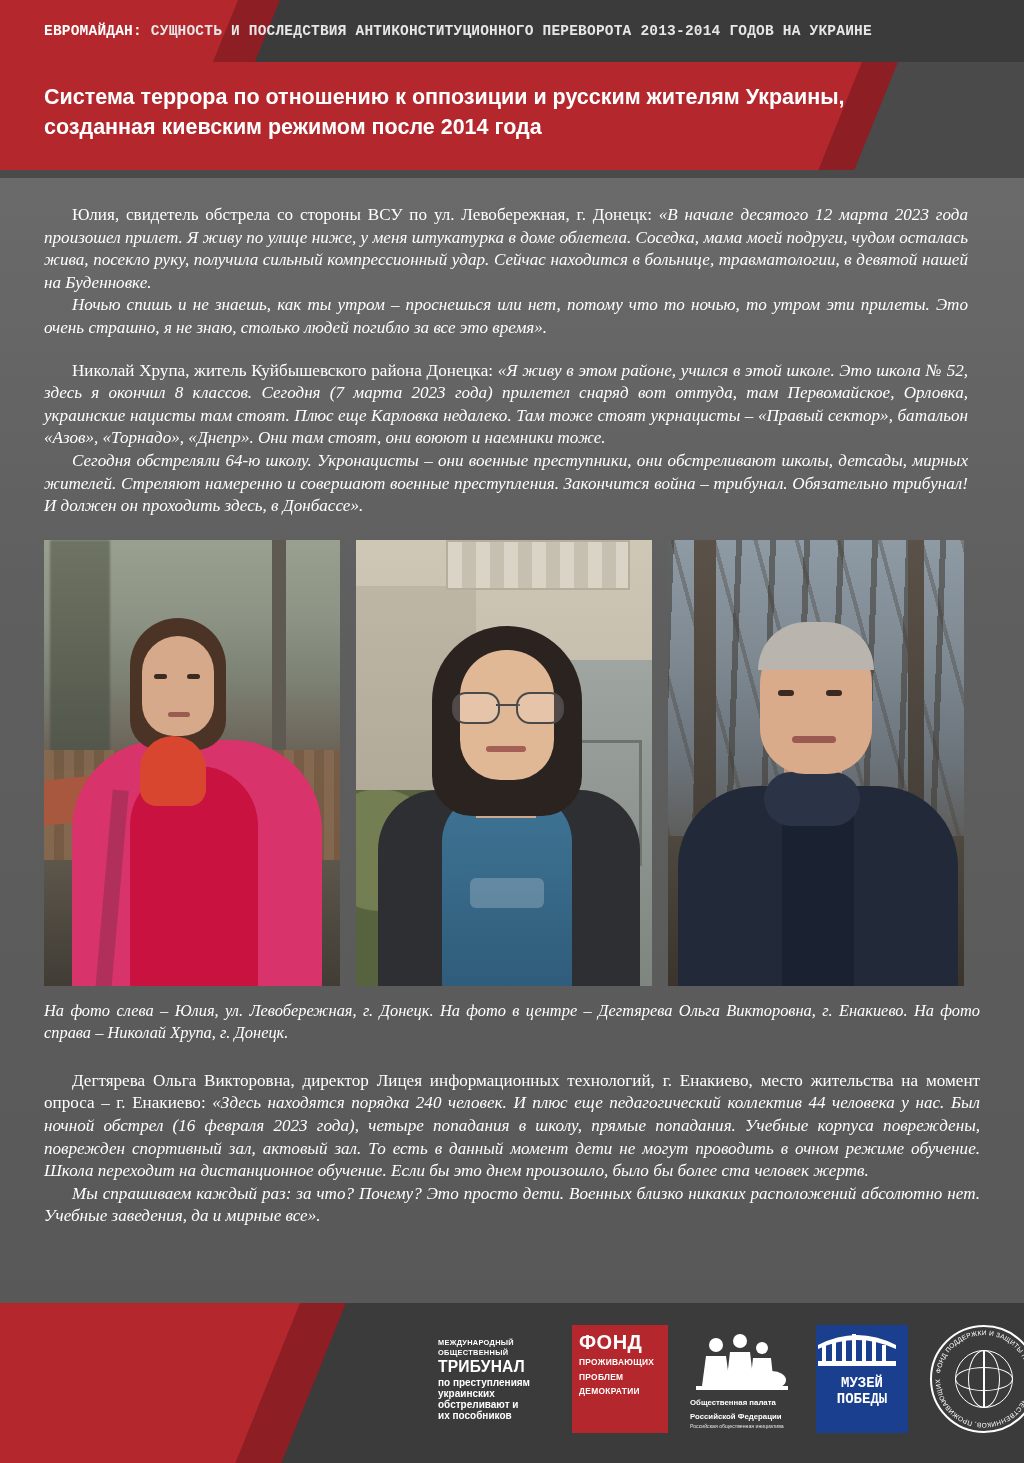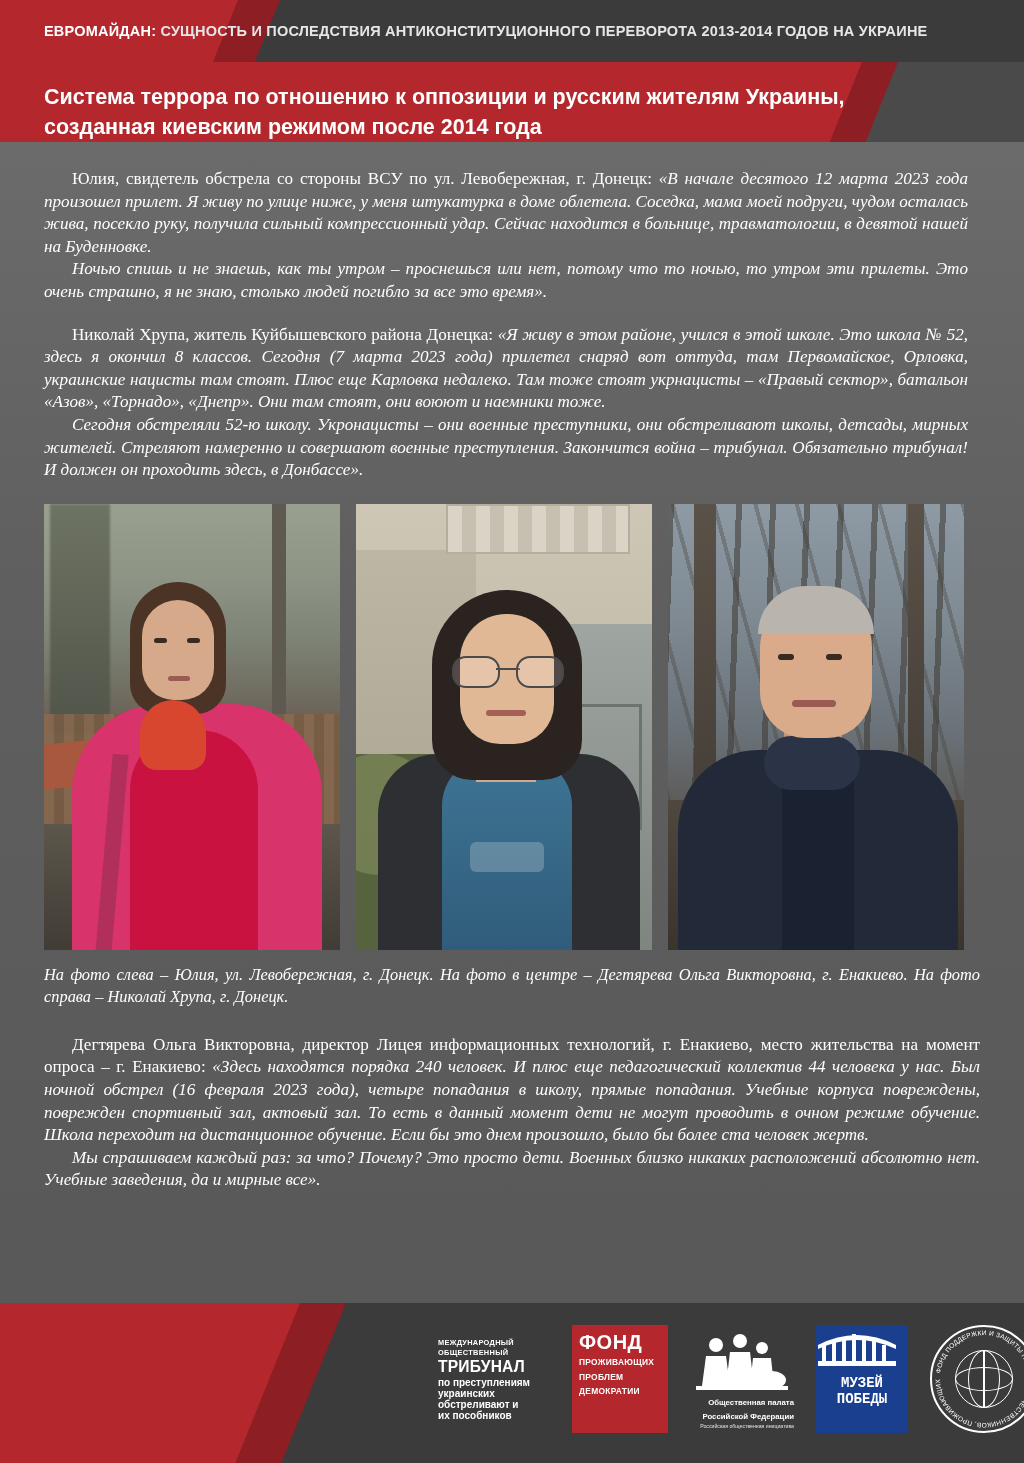--- a/index.html
+++ b/index.html
@@ -49,39 +49,39 @@
     background: #8d1f24;
     transform: skewX(-22deg);
     transform-origin: top left;
   }
   .topbar-text {
     position: absolute;
     left: 44px;
     top: 0;
     height: 62px;
     line-height: 62px;
-    font-family: Liberation Sans, sans-serif;
+    font-family: Liberation Mono, monospace;
     font-weight: bold;
     font-size: 14.5px;
     letter-spacing: 0.2px;
     color: #ffffff;
     white-space: nowrap;
   }
   .topbar-text .lead {
     color: #ffffff;
   }
   .topbar-text .rest {
     color: #e6e6e6;
     font-weight: bold;
   }
 
   
   .titleband {
     position: relative;
-    height: 80px;
+    height: 116px;
     background: #4a4a4a;
     overflow: hidden;
   }
   .titleband .redblock {
     position: absolute;
     top: 0;
     left: -40px;
     width: 930px;
     height: 108px;
     background: #b3272d;
@@ -396,21 +396,21 @@
   .logo-fond {
     width: 96px; height: 108px; background: #b3272d; color: #fff;
     font-family: "Liberation Sans", sans-serif;
     padding: 6px 7px; box-sizing: border-box;
   }
   .logo-fond .f1 { font-size: 20px; font-weight: bold; letter-spacing: .5px; }
   .logo-fond .f2 { font-size: 8.4px; font-weight: bold; line-height: 11.6px; margin-top: 3px; letter-spacing: .3px; }
 
   .logo-palata {
     width: 104px; color: #fff; font-family: "Liberation Sans", sans-serif;
-    text-align: right;
+    text-align: left;
   }
   .logo-palata .emblem {
     height: 66px; display: flex; align-items: flex-end; justify-content: center; gap: 3px;
   }
   .logo-palata .p1 { font-size: 7.8px; font-weight: bold; margin-top: 4px; line-height: 9.6px; }
   .logo-palata .p2 { font-size: 5.2px; margin-top: 2px; line-height: 6.6px; color: #e2e2e2; }
 
   .logo-museum {
     width: 92px; height: 108px; background: #1b3f8f; color: #fff;
     font-family: "Liberation Sans", sans-serif; text-align: center;
@@ -470,21 +470,21 @@
 
   <div class="content">
     <p class="body">
       <span>Юлия, свидетель обстрела со стороны ВСУ по ул. Левобережная, г. Донецк: </span><span class="it">«В начале десятого 12 марта 2023 года произошел прилет. Я живу по улице ниже, у меня штукатурка в доме облетела. Соседка, мама моей подруги, чудом осталась жива, посекло руку, получила сильный компрессионный удар. Сейчас находится в больнице, травматологии, в девятой нашей на Буденновке.</span>
     </p>
     <p class="body it">Ночью спишь и не знаешь, как ты утром – проснешься или нет, потому что то ночью, то утром эти прилеты. Это очень страшно, я не знаю, столько людей погибло за все это время».</p>
 
     <p class="body gap">
       <span>Николай Хрупа, житель Куйбышевского района Донецка: </span><span class="it">«Я живу в этом районе, учился в этой школе. Это школа № 52, здесь я окончил 8 классов. Сегодня (7 марта  2023 года) прилетел снаряд вот оттуда, там Первомайское, Орловка, украинские нацисты там стоят. Плюс еще Карловка недалеко. Там тоже стоят укрнацисты – «Правый сектор», батальон «Азов», «Торнадо», «Днепр». Они там стоят, они воюют и наемники  тоже.</span>
     </p>
-    <p class="body it">Сегодня обстреляли 52-ю школу. Укронацисты – они военные преступники, они обстреливают школы, детсады, мирных жителей. Стреляют намеренно и совершают военные преступления. Закончится война – трибунал. Обязательно трибунал! И должен он проходить здесь, в Донбассе».</p>
+    <p class="body it">Сегодня обстреляли 64-ю школу. Укронацисты – они военные преступники, они обстреливают школы, детсады, мирных жителей. Стреляют намеренно и совершают военные преступления. Закончится война – трибунал. Обязательно трибунал! И должен он проходить здесь, в Донбассе».</p>
   </div>
 
   <div class="photos">
 
     <div class="photo">
       <div class="ph1-bg"></div>
       <div class="ph1-tree"></div>
       <div class="ph1-fence"></div>
       <div class="ph1-roof"></div>
       <div class="ph1-ground"></div>

